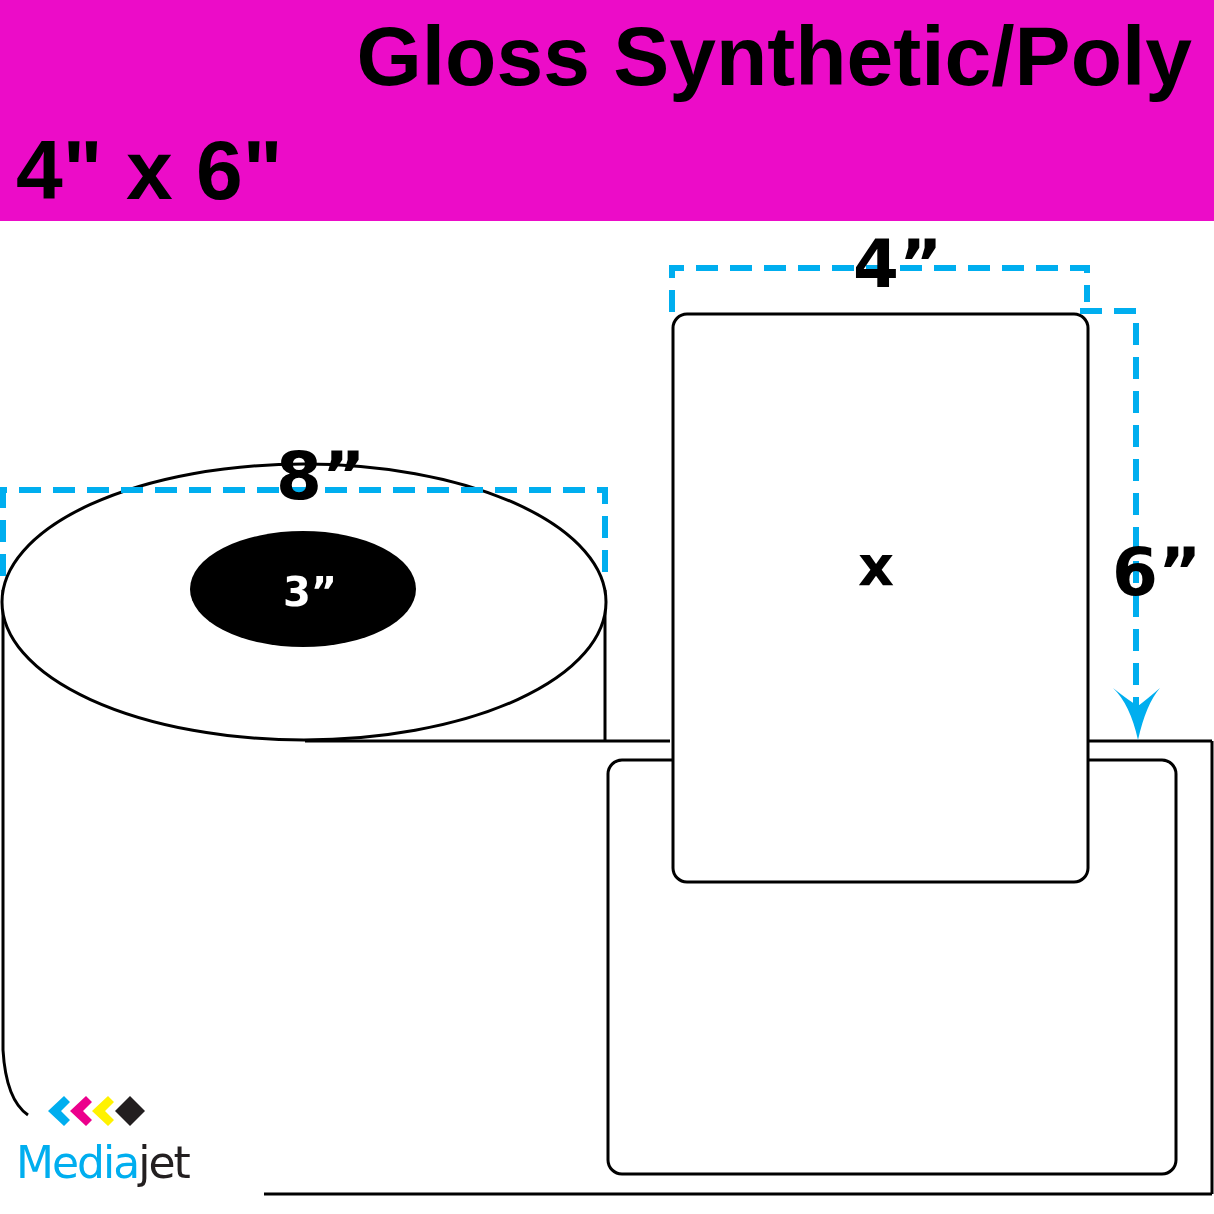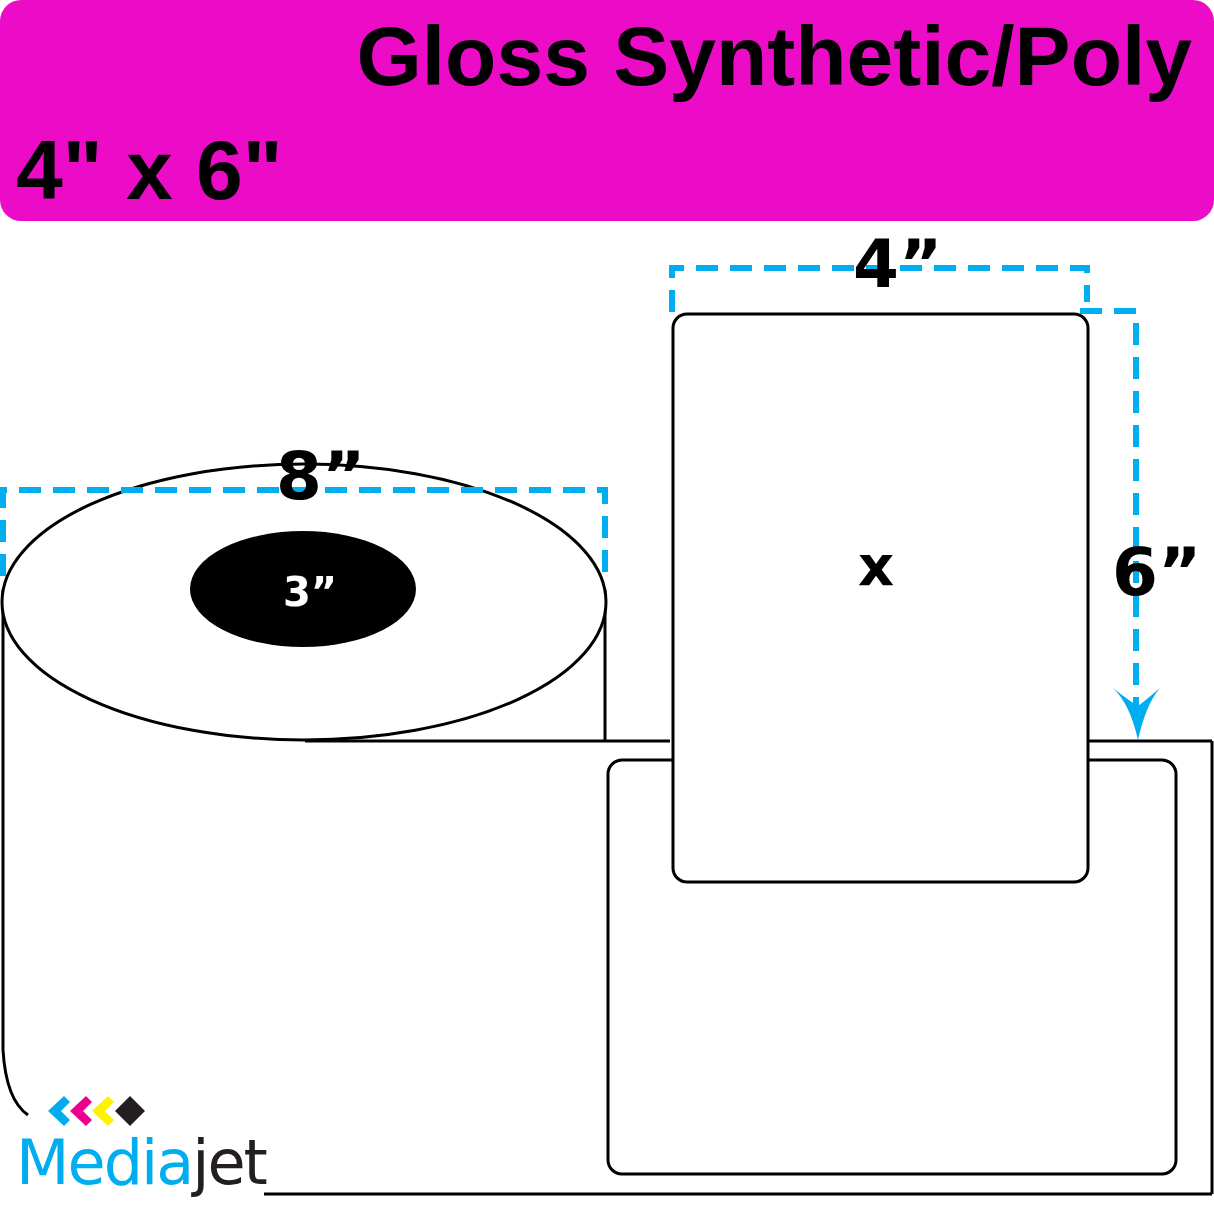--- a/index.html
+++ b/index.html
@@ -13,21 +13,20 @@
       position: relative;
       overflow: hidden;
       font-family: "Liberation Sans", sans-serif;
     }
     .header {
       position: absolute;
       left: 0; top: 0;
       width: 1214px;
       height: 221px;
       background: #ec0cc8;
-      border-radius: 21px;
     }
     .header-title {
       position: absolute;
       right: 22px;
       top: 8px;
       font-family: "Liberation Sans", sans-serif;
       font-weight: bold;
       font-size: 84px;
       line-height: 96px;
       color: #000000;
@@ -76,21 +75,21 @@
       left: 30px;
       top: 0;
       height: 34px;
       width: 120px;
     }
     .logo-text {
       position: absolute;
       left: 2px;
       top: 34px;
       font-family: "DejaVu Sans", sans-serif;
-      font-size: 62px;
+      font-size: 44px;
       line-height: 70px;
       letter-spacing: -2px;
       white-space: nowrap;
     }
     .logo-media { color: #00aeef; }
     .logo-jet { color: #231f20; }
   </style>
 </head>
 <body>
 

